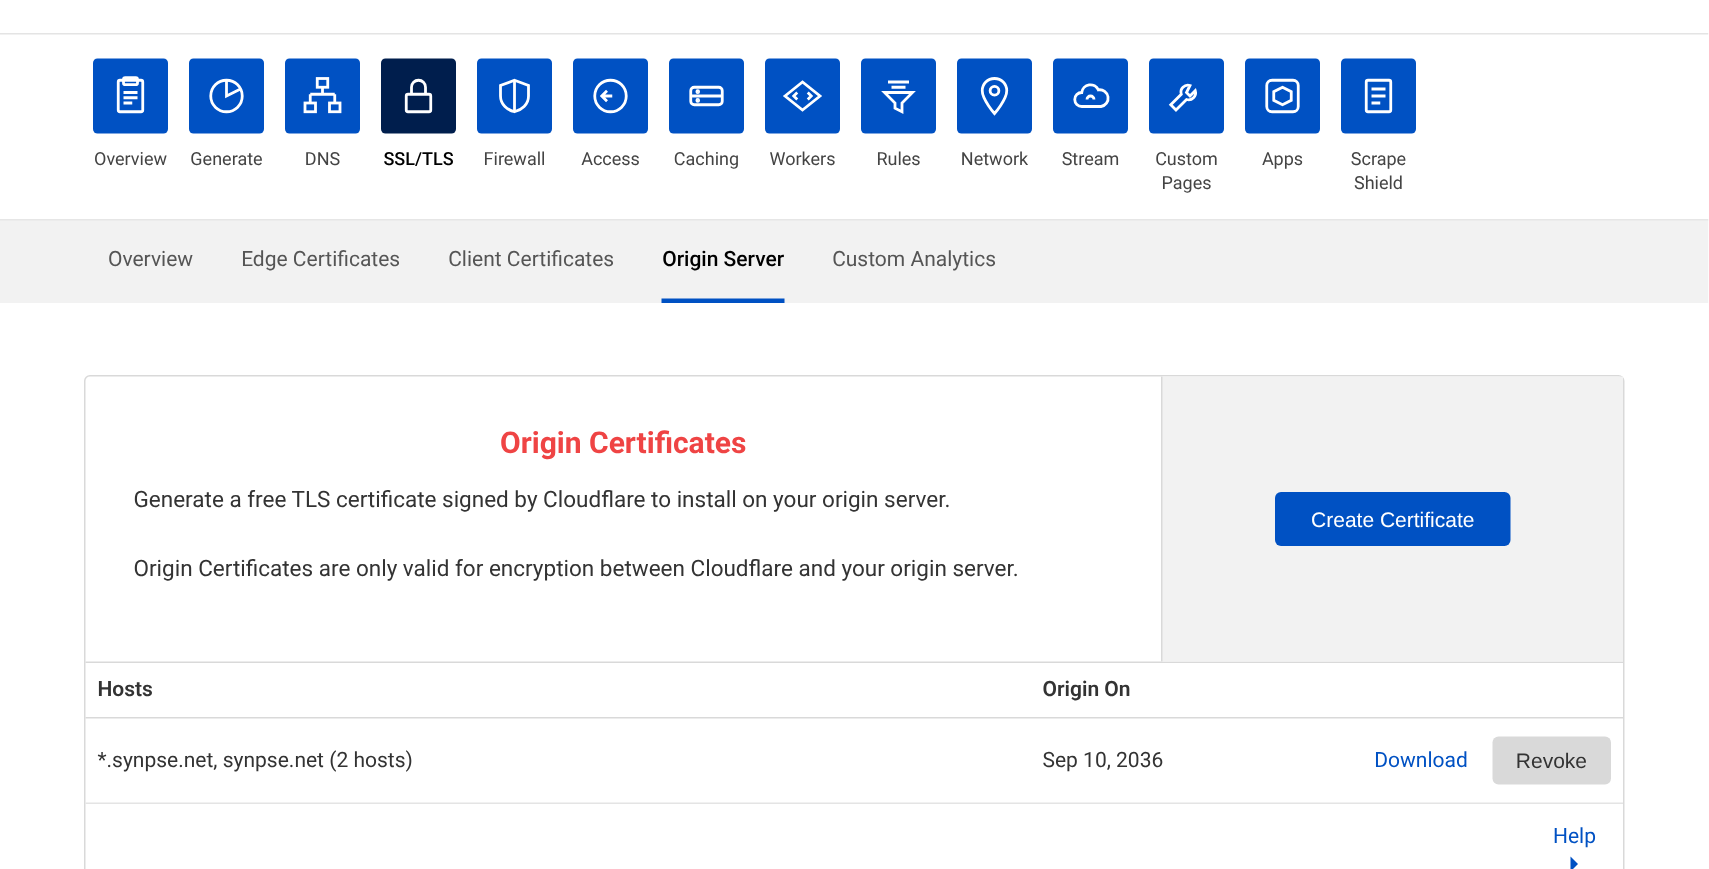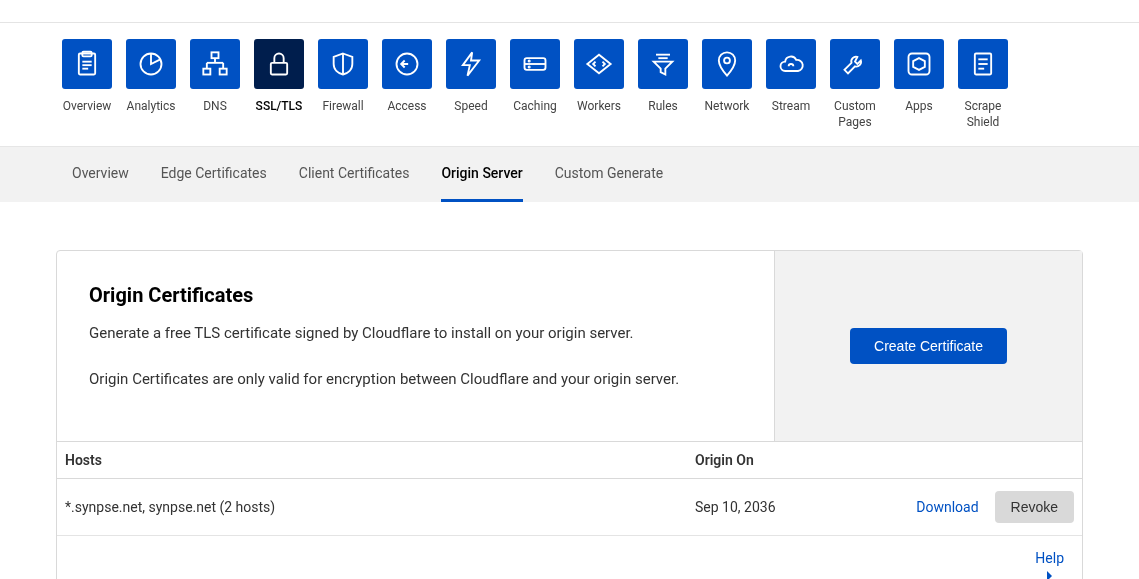--- a/index.html
+++ b/index.html
@@ -86,22 +86,23 @@
     display: flex;
     min-height: 190px;
   }
   .card-left {
     flex: 1;
     padding: 32px 32px 40px 32px;
   }
   .card-title {
     font-size: 20px;
     font-weight: 700;
-    color: #000000;
+    color: #ef4444;
     margin-bottom: 14px;
+    text-align: center;
   }
   .card-desc {
     font-size: 15px;
     color: #333;
     line-height: 1.6;
     margin-bottom: 22px;
   }
   .card-desc2 {
     font-size: 15px;
     color: #333;
@@ -211,21 +212,21 @@
       </div>
       <div class="icon-nav-label">Overview</div>
     </div>
     <div class="icon-nav-item">
       <div class="icon-box">
         <svg viewBox="0 0 24 24">
           <circle cx="12" cy="12" r="9"></circle>
           <path d="M12 3 L12 12 L20 8"></path>
         </svg>
       </div>
-      <div class="icon-nav-label">Analytics</div>
+      <div class="icon-nav-label">Generate</div>
     </div>
     <div class="icon-nav-item">
       <div class="icon-box">
         <svg viewBox="0 0 24 24">
           <rect x="9" y="2" width="6" height="5"></rect>
           <rect x="2" y="16" width="6" height="5"></rect>
           <rect x="16" y="16" width="6" height="5"></rect>
           <line x1="12" y1="7" x2="12" y2="11"></line>
           <line x1="5" y1="16" x2="5" y2="11"></line>
           <line x1="19" y1="16" x2="19" y2="11"></line>
@@ -257,28 +258,20 @@
         <svg viewBox="0 0 24 24">
           <circle cx="12" cy="12" r="9"></circle>
           <path d="M7 12 L13 12 M10 9 L7 12 L10 15"></path>
         </svg>
       </div>
       <div class="icon-nav-label">Access</div>
     </div>
     <div class="icon-nav-item">
       <div class="icon-box">
         <svg viewBox="0 0 24 24">
-          <path d="M13 2 L5 13 L11 13 L9 22 L19 9 L12 9 Z"></path>
-        </svg>
-      </div>
-      <div class="icon-nav-label">Speed</div>
-    </div>
-    <div class="icon-nav-item">
-      <div class="icon-box">
-        <svg viewBox="0 0 24 24">
           <rect x="3" y="7" width="18" height="10" rx="2"></rect>
           <line x1="3" y1="12" x2="21" y2="12"></line>
           <circle cx="7" cy="9.5" r="0.5" fill="#fff"></circle>
           <circle cx="7" cy="14.5" r="0.5" fill="#fff"></circle>
         </svg>
       </div>
       <div class="icon-nav-label">Caching</div>
     </div>
     <div class="icon-nav-item">
       <div class="icon-box">
@@ -347,21 +340,21 @@
       <div class="icon-nav-label">Scrape
 Shield</div>
     </div>
   </nav>
 
 <div class="subtabs" id="subtabs">
     <div class="subtab">Overview</div>
     <div class="subtab">Edge Certificates</div>
     <div class="subtab">Client Certificates</div>
     <div class="subtab active">Origin Server</div>
-    <div class="subtab">Custom Generate</div>
+    <div class="subtab">Custom Analytics</div>
   </div>
 
 <div class="card">
   <div class="card-top">
     <div class="card-left">
       <h2 class="card-title">Origin Certificates</h2>
       <p class="card-desc">Generate a free TLS certificate signed by Cloudflare to install on your origin server.</p>
       <p class="card-desc2">Origin Certificates are only valid for encryption between Cloudflare and your origin server.</p>
     </div>
     <div class="card-right">

